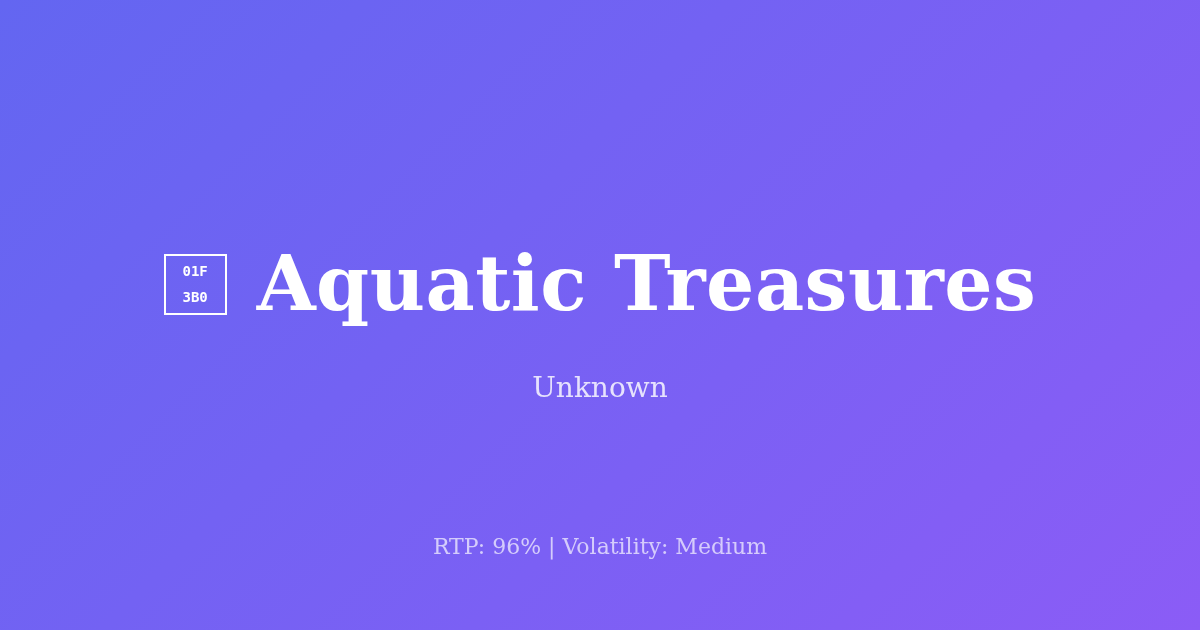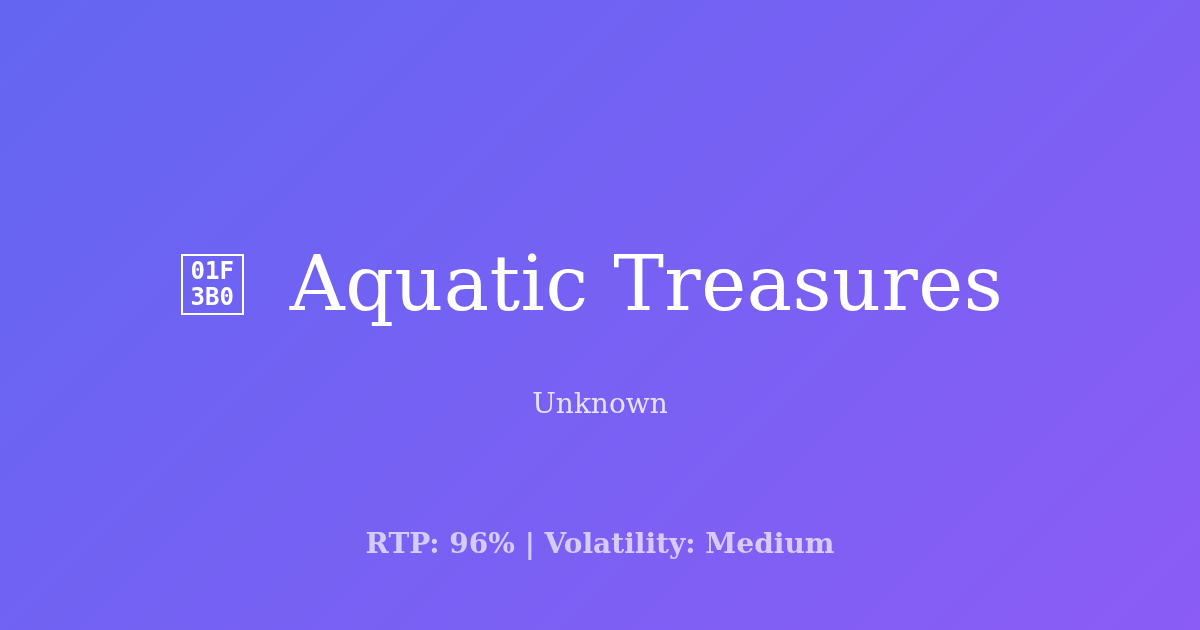--- a/index.html
+++ b/index.html
@@ -46,31 +46,31 @@
     flex-direction: column;
     align-items: center;
     justify-content: center;
     line-height: 1;
     padding: 2px 0;
   }
 
   .tofu-glyph span {
     display: block;
     font-family: "DejaVu Sans Mono", "Liberation Mono", monospace;
-    font-size: 24px;
+    font-size: 14px;
     font-weight: 700;
     letter-spacing: 0px;
     color: #ffffff;
     line-height: 26px;
   }
 
   .game-title {
-    margin: 16px;
+    margin: 0;
     font-family: "DejaVu Serif", "Liberation Serif", serif;
-    font-weight: 400;
+    font-weight: 700;
     font-size: 76px;
     line-height: 1;
     color: #ffffff;
     letter-spacing: 0.5px;
     white-space: nowrap;
   }
 
   
   .game-subtitle {
     margin: 0;
@@ -84,22 +84,22 @@
   }
 
   
   .game-meta {
     position: absolute;
     left: 0;
     right: 0;
     bottom: 72px;
     margin: 0;
     font-family: "DejaVu Serif", "Liberation Serif", serif;
-    font-weight: 700;
-    font-size: 28px;
+    font-weight: 400;
+    font-size: 22px;
     line-height: 1;
     color: rgba(255, 255, 255, 0.68);
     white-space: nowrap;
   }
 </style>
 </head>
 <body>
 
 <div class="og-card">
 

